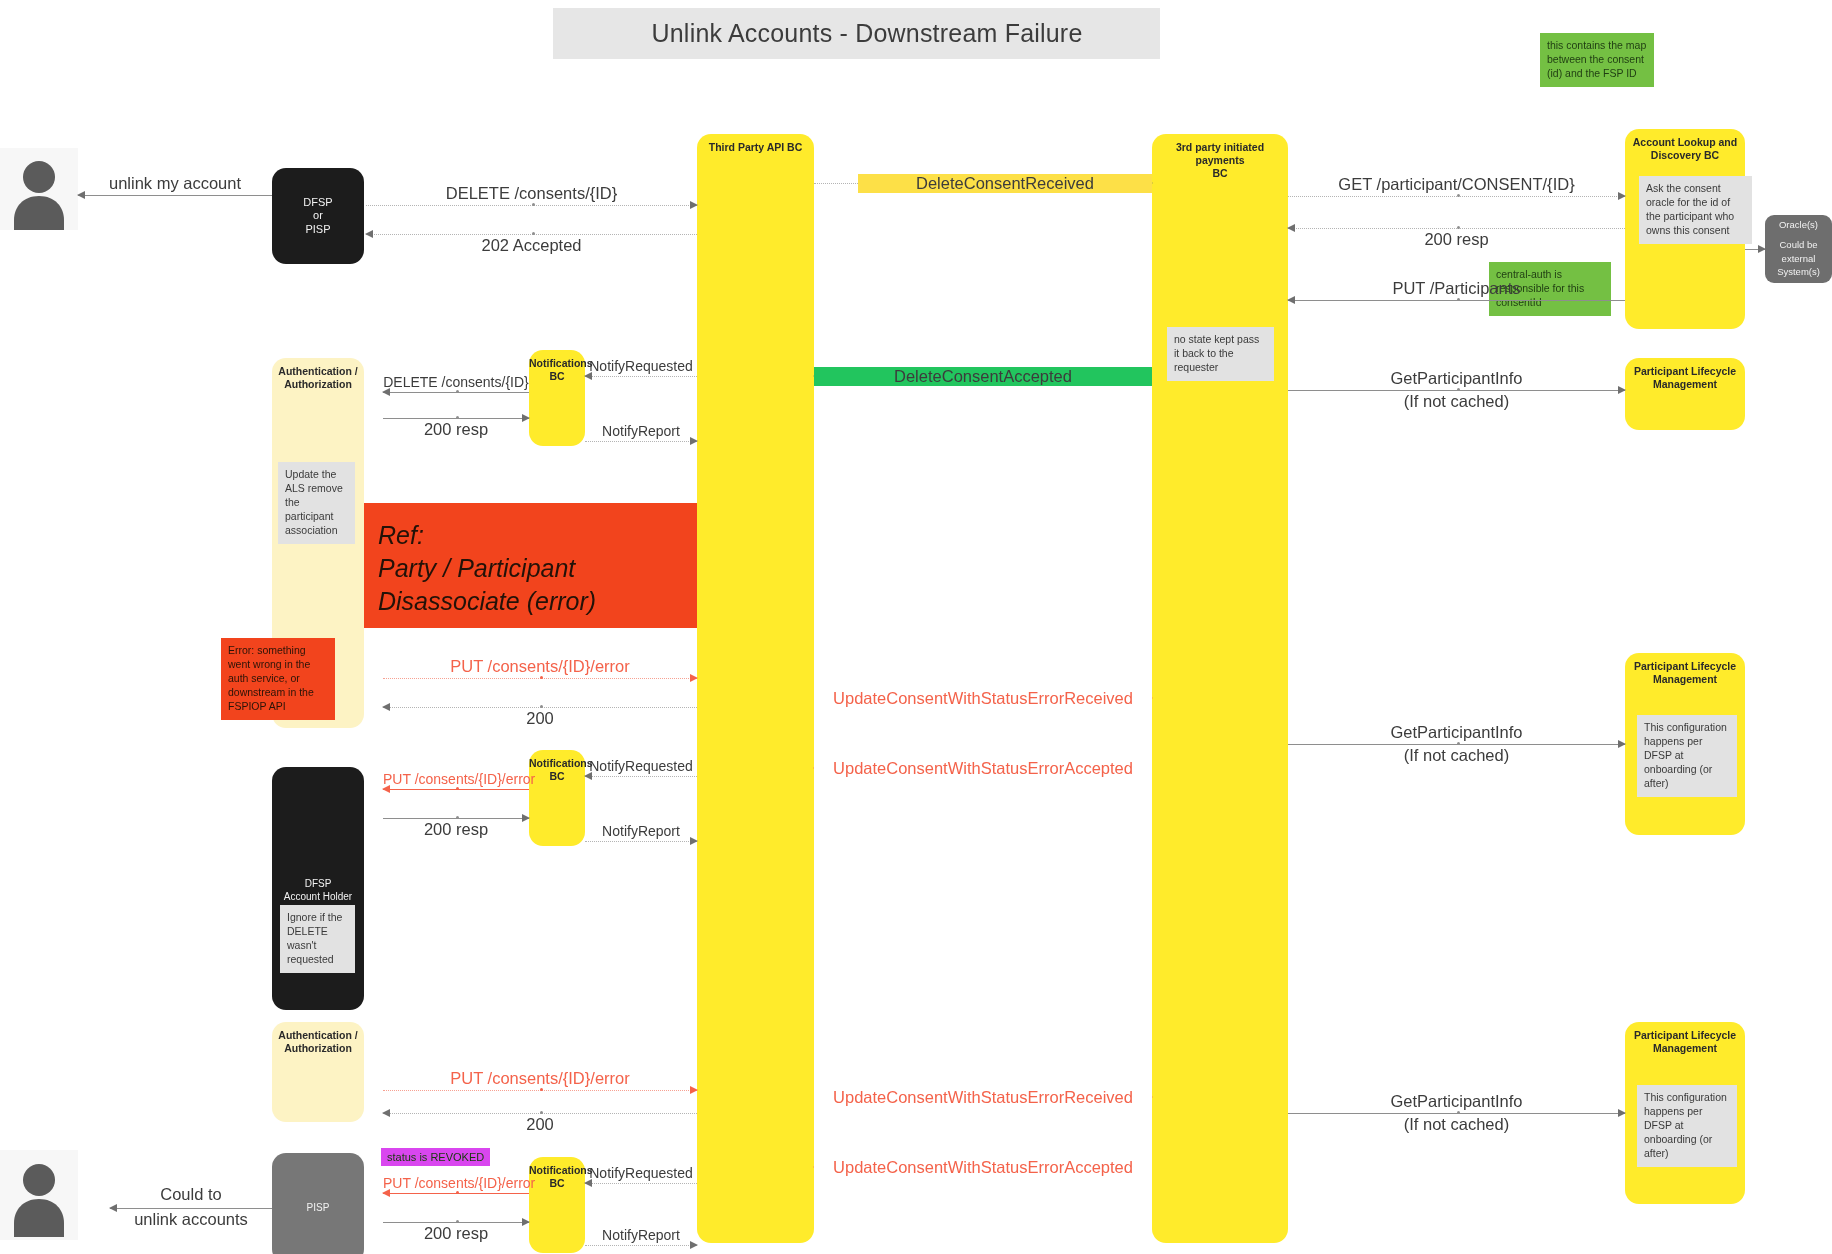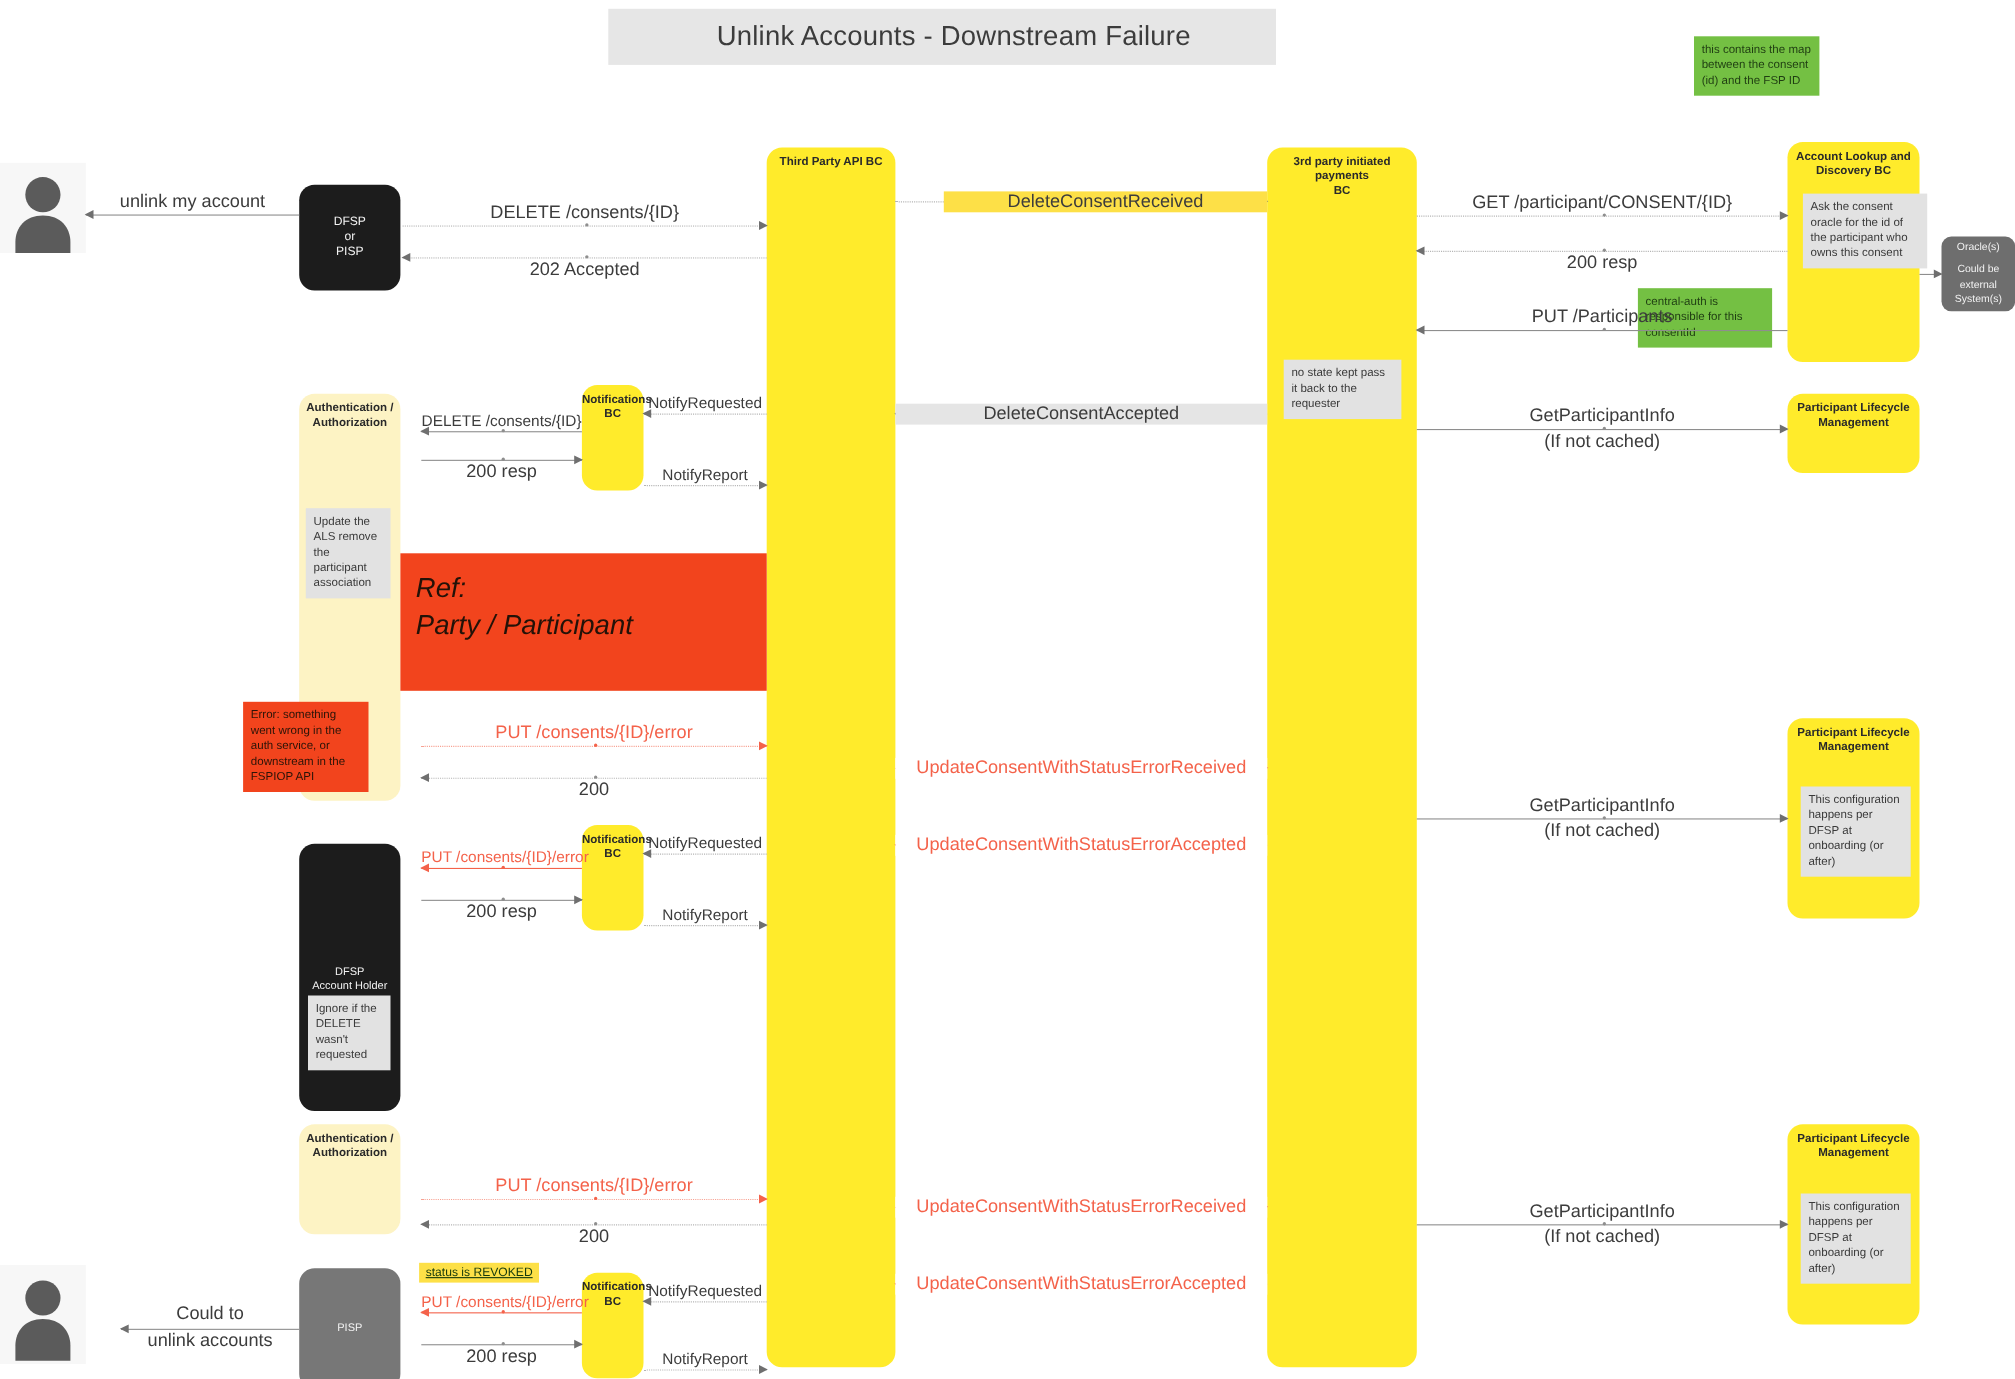--- a/index.html
+++ b/index.html
@@ -26,21 +26,21 @@
 
   
   .actor{background:#f7f7f7;}
   .actor svg{display:block;}
 
   
   .note{font-size:10.5px;line-height:1.33;padding:6px 7px;color:#3a3a3a;}
   .note-grey{background:#e2e2e2;}
   .note-green{background:#74c043;color:#1f3d12;}
   .note-red{background:#f2441d;color:#2b1408;}
-  .note-badge{background:#fde047;color:#163a0c;font-size:11px;padding:3px 6px;text-decoration:underline;}
+  .note-badge{background:#d946ef;color:#163a0c;font-size:11px;padding:3px 6px;}
 
   
   #ref-frame{background:#f2441d;}
   #ref-frame .rtxt{font-style:italic;font-size:25px;line-height:1.32;
                    color:#231208;padding:16px 14px;}
 
   
   .msg{position:absolute;}
   .msg .lbl{position:absolute;left:0;right:0;text-align:center;
             font-size:16.5px;color:#3c3c3c;white-space:nowrap;}
@@ -174,20 +174,21 @@
 <div class="abs note note-grey" style="left:1637px;top:715px;width:100px;">This configuration happens per DFSP at onboarding (or after)</div>
 
 <div class="abs note note-grey" style="left:1637px;top:1085px;width:100px;">This configuration happens per DFSP at onboarding (or after)</div>
 
 <div class="abs note-badge" style="left:381px;top:1148px;">status is REVOKED</div>
 
 <div class="abs" id="ref-frame" style="left:364px;top:503px;width:333px;height:125px;">
   <div class="rtxt">
     <div>Ref:</div>
     <div>Party / Participant</div>
+    <div>Disassociate (error)</div>
   </div>
 </div>
 
 <div class="msg" style="left:78px;top:195px;width:194px;">
   <div class="line"></div>
   <div class="head l"></div>
   <div class="lbl above">unlink my account</div>
 </div>
 
 <div class="msg" style="left:366px;top:205px;width:331px;">
@@ -258,21 +259,21 @@
 
 <div class="msg" style="left:585px;top:441px;width:112px;">
   <div class="line dotted"></div>
   <div class="head r"></div>
   <div class="lbl above small">NotifyReport</div>
 </div>
 
 <div class="msg" style="left:814px;top:376px;width:338px;">
   <div class="line dotted"></div>
   <div class="head l"></div>
-  <div class="lbl" style="bottom:100%;margin-bottom:-10px;background:#e5e5e5;padding:0 8px;">DeleteConsentAccepted</div>
+  <div class="lbl" style="bottom:100%;margin-bottom:-10px;background:#22c55e;padding:0 8px;">DeleteConsentAccepted</div>
 </div>
 
 <div class="msg" style="left:1288px;top:390px;width:337px;">
   <div class="line"></div>
   <div class="mid"></div>
   <div class="head r"></div>
   <div class="lbl above">GetParticipantInfo</div>
   <div class="lbl below">(If not cached)</div>
 </div>
 

